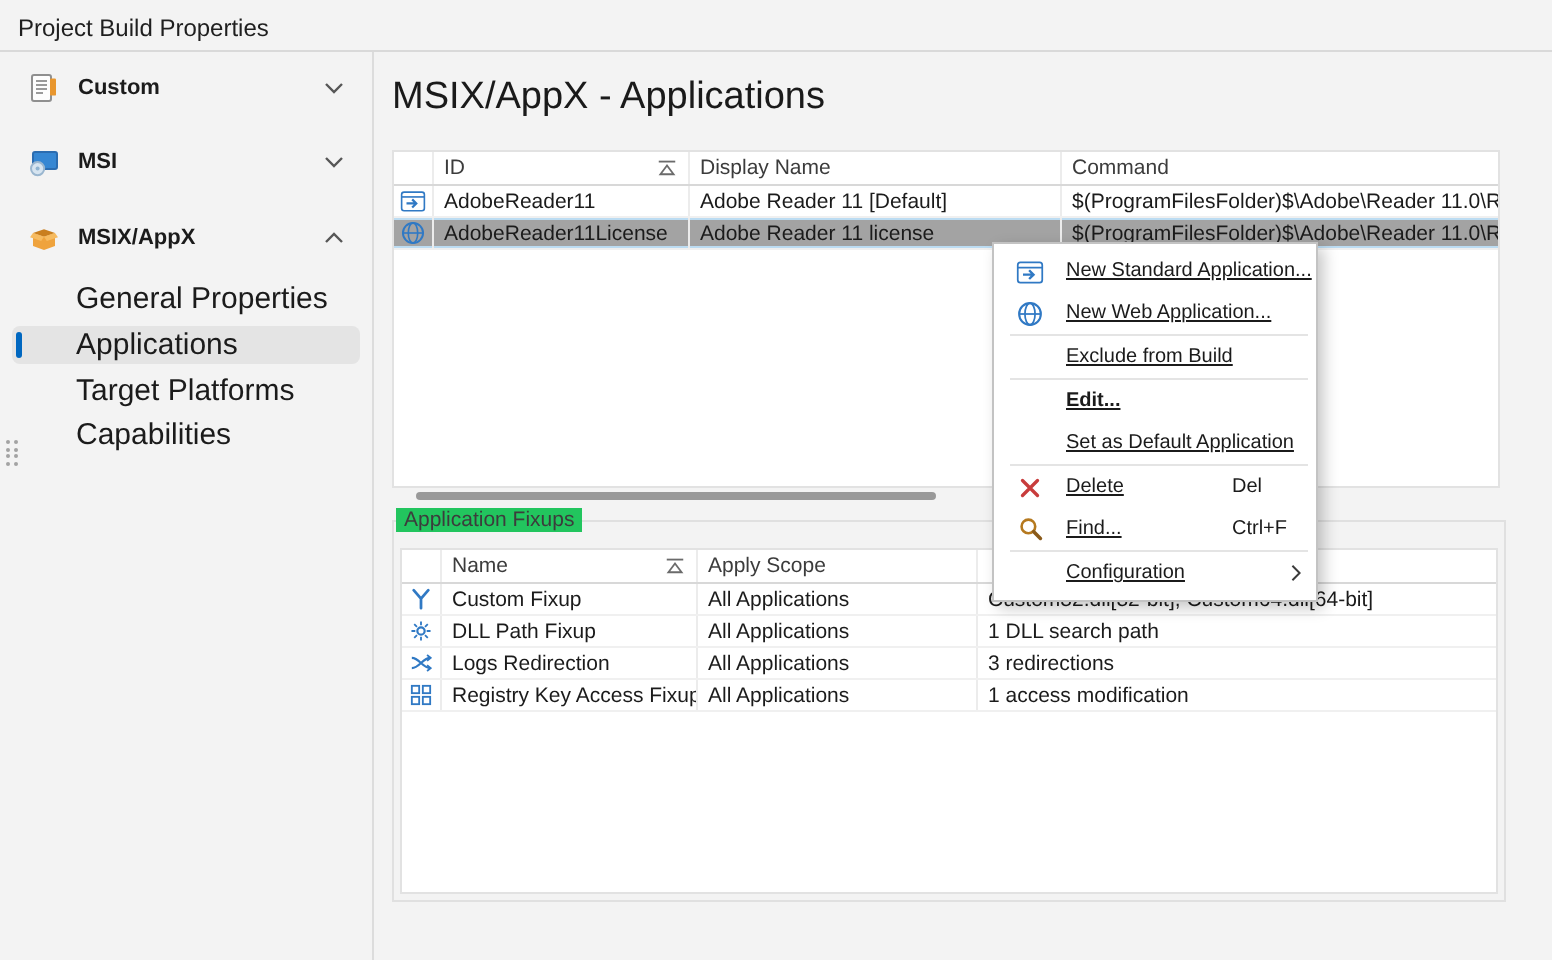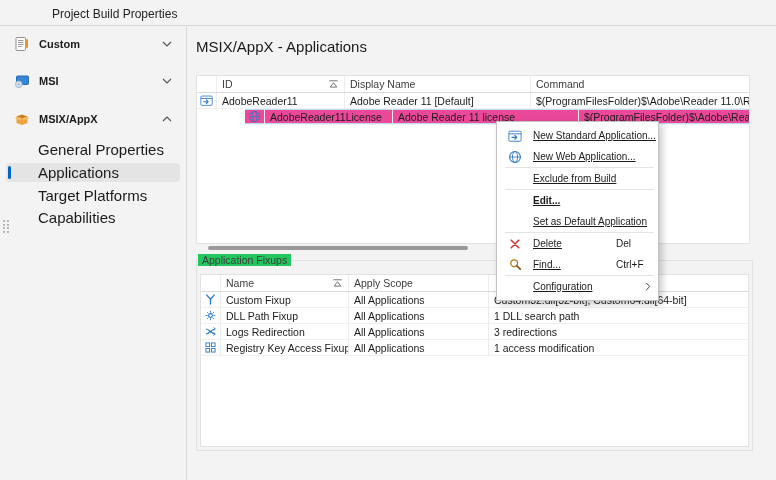--- a/index.html
+++ b/index.html
@@ -5,47 +5,47 @@
   * { margin:0; padding:0; box-sizing:border-box; }
   html,body { background:#e9e9e9; }
   #app {
     position:relative; width:776px; height:480px; overflow:hidden;
     background:#f3f3f3; font-family:"Liberation Sans","DejaVu Sans",sans-serif;
     color:#1b1b1b; -webkit-font-smoothing:antialiased;
   }
   .abs { position:absolute; }
 
   
-  .win-title { left:9px; top:7px; font-size:12px; color:#1f1f1f;margin-left:43px; }
+  .win-title { left:9px; top:7px; font-size:12px; color:#1f1f1f; }
   .h-sep { left:0; top:25px; width:776px; height:1px; background:#d9d9d9; }
   .v-sep { left:186px; top:26px; width:1px; height:454px; background:#dcdcdc; }
 
   
   .side-item { left:6px; width:174px; height:22px; display:flex; align-items:center; gap:9px; padding:0 8px; border-radius:4px; cursor:default; }
   .side-item .lbl { font-size:11px; font-weight:bold; color:#1b1b1b; flex:1; }
   .sub-item { left:6px; width:174px; height:19px; display:flex; align-items:center; padding-left:32px; font-size:15px; border-radius:4px; }
   .sub-item.selected { background:#e4e4e4; }
   .sub-item.selected::before { content:""; position:absolute; left:2px; top:3px; width:3px; height:13px; border-radius:2px; background:#0067c0; }
   .grip { left:3px; top:220px; width:7px; height:13px; display:grid; grid-template-columns:2px 2px; grid-auto-rows:2px; gap:1.5px; }
   .grip i { background:#a3a3a3; border-radius:50%; }
 
   
-  .page-title { left:196px; top:38px; font-size:15px; color:#1a1a1a; }
+  .page-title { left:196px; top:38px; font-size:19px; color:#1a1a1a; }
 
   .tbl { background:#fff; border:1px solid #e2e2e2; font-size:10.5px; }
   .apps-tbl { left:196px; top:75px; width:554px; height:169px; }
   .trow { display:flex; align-items:center; border-bottom:1px solid #f0f0f0; height:16px; }
   .thead { height:17px; color:#3c3c3c; border-bottom:1px solid #d8d8d8;align-items:center; }
   .cell { height:100%; display:flex; align-items:center; padding:0 5px; overflow:hidden; white-space:nowrap; border-right:1px solid #ececec; }
   .cell:last-child { border-right:none; }
   .c-icon { width:20px; justify-content:center; padding:0; flex:none; }
   .apps-tbl .c1 { width:128px; flex:none; }
   .apps-tbl .c2 { width:186px; flex:none; }
   .apps-tbl .c3 { flex:1; }
-  .row-sel { background:#ec4899; box-shadow:inset 0 1px 0 #bcdcf2, inset 0 -1px 0 #bcdcf2;margin-left:48px; }
+  .row-sel { background:#a3a3a3; box-shadow:inset 0 1px 0 #bcdcf2, inset 0 -1px 0 #bcdcf2; }
   .sort-ic { margin-left:auto; }
 
   .hscroll { left:208px; top:246px; width:260px; height:4px; border-radius:2px; background:#999; }
 
   
   .groupbox { left:196px; top:260px; width:557px; height:191px; border:1px solid #e0e0e0; }
   .group-label { left:198px; top:254px; background:#22c55e; padding:0 4px; font-size:10.5px; color:#3c3c3c; z-index:2; }
   .fix-tbl { left:200px; top:274px; width:549px; height:173px; z-index:1; }
   .fix-tbl .c1 { width:128px; flex:none; }
   .fix-tbl .c2 { width:140px; flex:none; }

